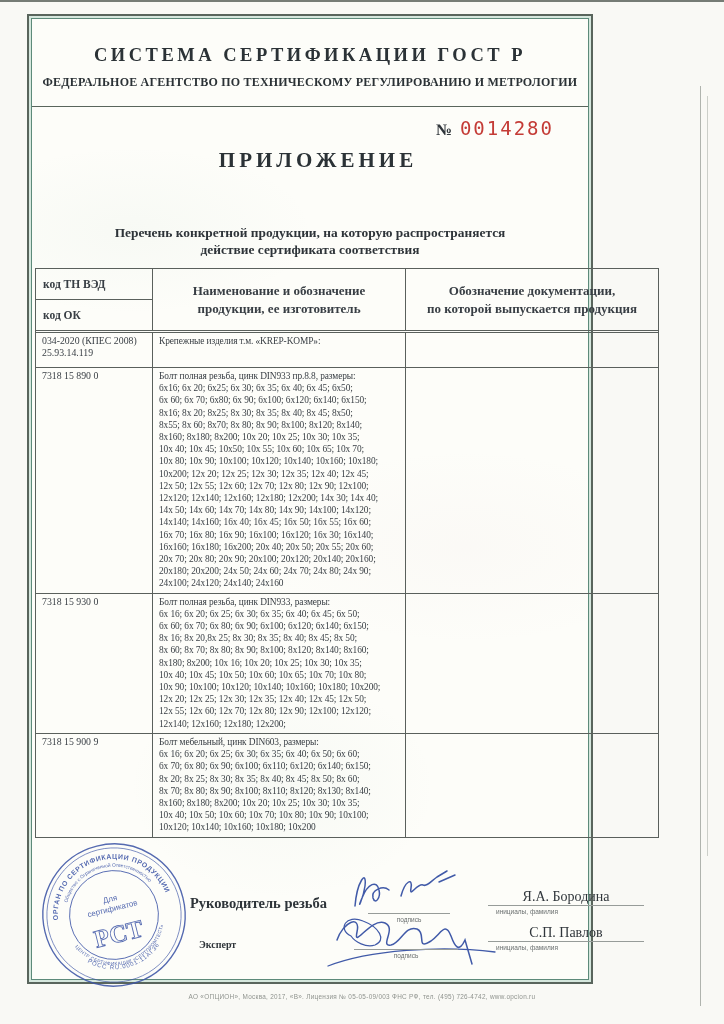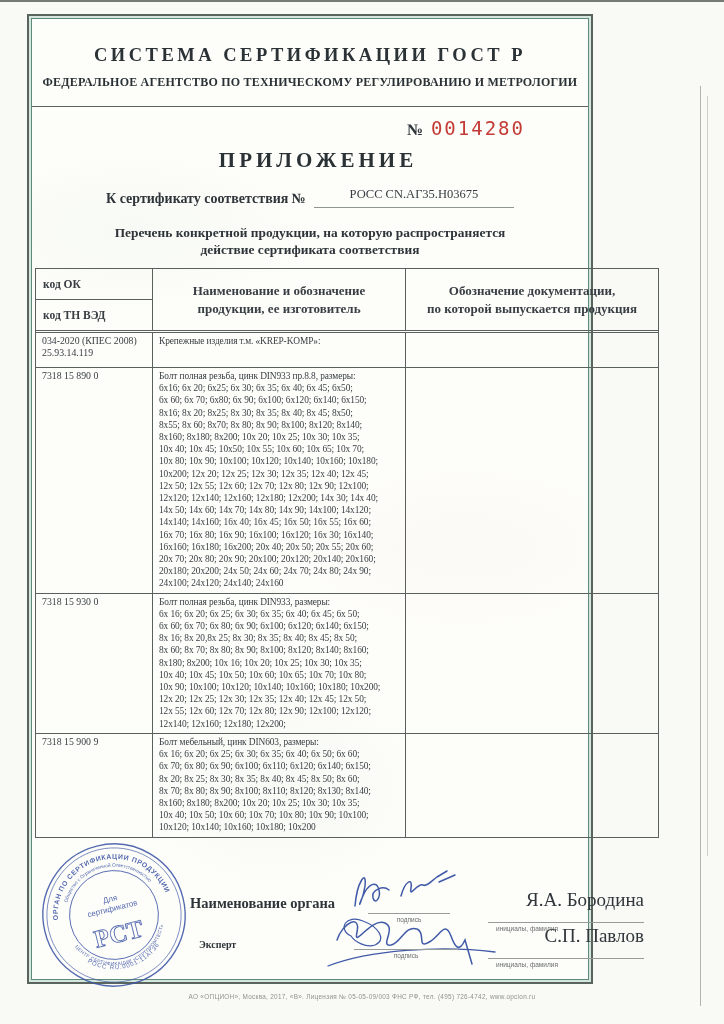--- a/index.html
+++ b/index.html
@@ -37,21 +37,21 @@
     text-align:center; font-size:18.5px; font-weight:bold; letter-spacing:3.5px;
     color:#2b3236; white-space:nowrap;
   }
   .agency {
     position:absolute; top:56px; left:0; width:100%;
     text-align:center; font-size:12px; font-weight:bold; letter-spacing:.2px;
     color:#2b3236; white-space:nowrap;
   }
   .head-rule { position:absolute; top:87px; left:0; width:100%; border-top:1.6px solid #59655c; }
 
-  .form-number { position:absolute; top:98px; right:63px; white-space:nowrap; }
+  .form-number { position:absolute; top:98px; right:34px; white-space:nowrap; }
   .form-number .no-sign { font-size:16px; font-weight:bold; color:#2f353a; margin-right:8px; }
   .form-number .no-digits {
     font-family:"DejaVu Sans Mono", monospace; font-size:19px; letter-spacing:2px;
     color:#c43b36;
   }
 
   .appendix-title {
     position:absolute; top:129px; left:0; width:100%;
     text-align:center; font-size:21px; font-weight:bold; letter-spacing:4px; color:#2b3236;padding-left:16px;
   }
@@ -110,21 +110,21 @@
   .rule-line { position:absolute; border-top:1px solid #979c99; }
   .rl-sign1 { left:336px; top:894px; width:82px; }
   .rl-sign2 { left:322px; top:930px; width:104px; }
   .rule-cap { position:absolute; font-size:6.5px; color:#6b7070; font-family:"Liberation Sans", sans-serif; }
   .cap-sign1 { left:336px; top:897px; width:82px; text-align:center; }
   .cap-sign2 { left:322px; top:933px; width:104px; text-align:center; }
 
   .name-group { position:absolute; left:456px; width:156px; }
   .ng-1 { top:870px; }
   .ng-2 { top:906px; }
-  .name-val { text-align:right; font-size:19px; color:#30363b; padding-bottom:11px; border-bottom:1px solid #979c99; }
+  .name-val { text-align:center; font-size:14px; color:#30363b; padding-bottom:0; border-bottom:1px solid #979c99; }
   .name-cap { font-size:6.5px; color:#6b7070; padding:2px 0 0 8px; font-family:"Liberation Sans", sans-serif; }
 
   .footer-imprint {
     position:absolute; top:993px; left:0; width:100%;
     text-align:center; font-size:6.4px; letter-spacing:.3px; color:#8f938e;
     font-family:"Liberation Sans", sans-serif;
   }
 </style>
 </head>
 <body>
@@ -140,32 +140,29 @@
       <div class="sys-title">СИСТЕМА СЕРТИФИКАЦИИ ГОСТ Р</div>
       <div class="agency">ФЕДЕРАЛЬНОЕ АГЕНТСТВО ПО ТЕХНИЧЕСКОМУ РЕГУЛИРОВАНИЮ И МЕТРОЛОГИИ</div>
       <div class="head-rule"></div>
 
       <div class="form-number">
         <span class="no-sign">№</span><span class="no-digits">0014280</span>
       </div>
 
       <div class="appendix-title">ПРИЛОЖЕНИЕ</div>
 
-      <div class="cert-line">
-        <span class="lbl">К сертификату соответствия №</span><span class="val-wrap"><span class="val">РОСС CN.АГ35.Н03675</span></span>
-      </div>
 
       <div class="subtitle pre">Перечень конкретной продукции,  на которую распространяется
 действие сертификата соответствия</div>
 
       <div class="cert-table">
         <div class="t-head">
           <div class="th-code">
+            <div>код ТН ВЭД</div>
             <div>код ОК</div>
-            <div>код ТН ВЭД</div>
           </div>
           <div class="th-mid pre">Наименование и обозначение
 продукции, ее изготовитель</div>
           <div class="th-doc pre">Обозначение документации,
 по которой выпускается продукция</div>
         </div>
         <div class="t-sep"></div>
 
         <div class="t-row row-first">
           <div class="td td-code pre">034-2020 (КПЕС 2008)
@@ -240,21 +237,21 @@
           <text class="st-ring1"><textPath href="#arcTopOuter" startOffset="50%" text-anchor="middle">ОРГАН ПО СЕРТИФИКАЦИИ ПРОДУКЦИИ</textPath></text>
           <text class="st-ring2"><textPath href="#arcTop2" startOffset="50%" text-anchor="middle">Общество с Ограниченной Ответственностью</textPath></text>
           <text class="st-ring3"><textPath href="#arcBottom2" startOffset="50%" text-anchor="middle">ЦЕНТР СЕРТИФИКАЦИИ «СЕРТПРОМТЕСТ»</textPath></text>
           <text class="st-ring4"><textPath href="#arcBottomOuter" startOffset="50%" text-anchor="middle">РОСС RU.0001.11АГ36</textPath></text>
           <text class="st-c" x="77" y="63">Для</text>
           <text class="st-c" x="77" y="73">сертификатов</text>
           <text class="st-logo" x="77" y="105">РСТ</text>
         </svg>
       </div>
 
-      <div class="role-head">Наименование органа</div>
+      <div class="role-head">Руководитель резьба</div>
       <div class="role-expert">Эксперт</div>
 
       <svg class="sig-svg" viewBox="0 0 178 122">
         <g fill="none" stroke="#2d49a0" stroke-width="1.5" stroke-linecap="round" opacity="0.9">
           <path d="M30,54 C32,30 42,16 40,34 C38,48 31,60 37,46 C43,31 52,28 54,38 C56,46 50,53 48,46 C46,38 58,33 64,38 M76,44 C80,29 88,25 86,36 C84,47 92,31 98,33 C102,35 106,29 112,25 L122,19 M114,30 L130,23"></path>
           <path d="M12,88 C18,70 36,62 32,80 C28,98 46,65 60,71 C72,76 54,95 66,93 C76,91 80,73 92,77 C102,81 90,99 106,89 C116,82 120,69 126,84 C130,95 134,101 140,88 L147,112"></path>
           <path d="M26,84 C12,77 21,62 38,69 C54,75 62,88 50,93 C41,96 30,90 26,84 Z" stroke-width="1.2"></path>
           <path d="M3,114 C44,98 116,93 170,100" stroke-width="1.3"></path>
         </g>
       </svg>

